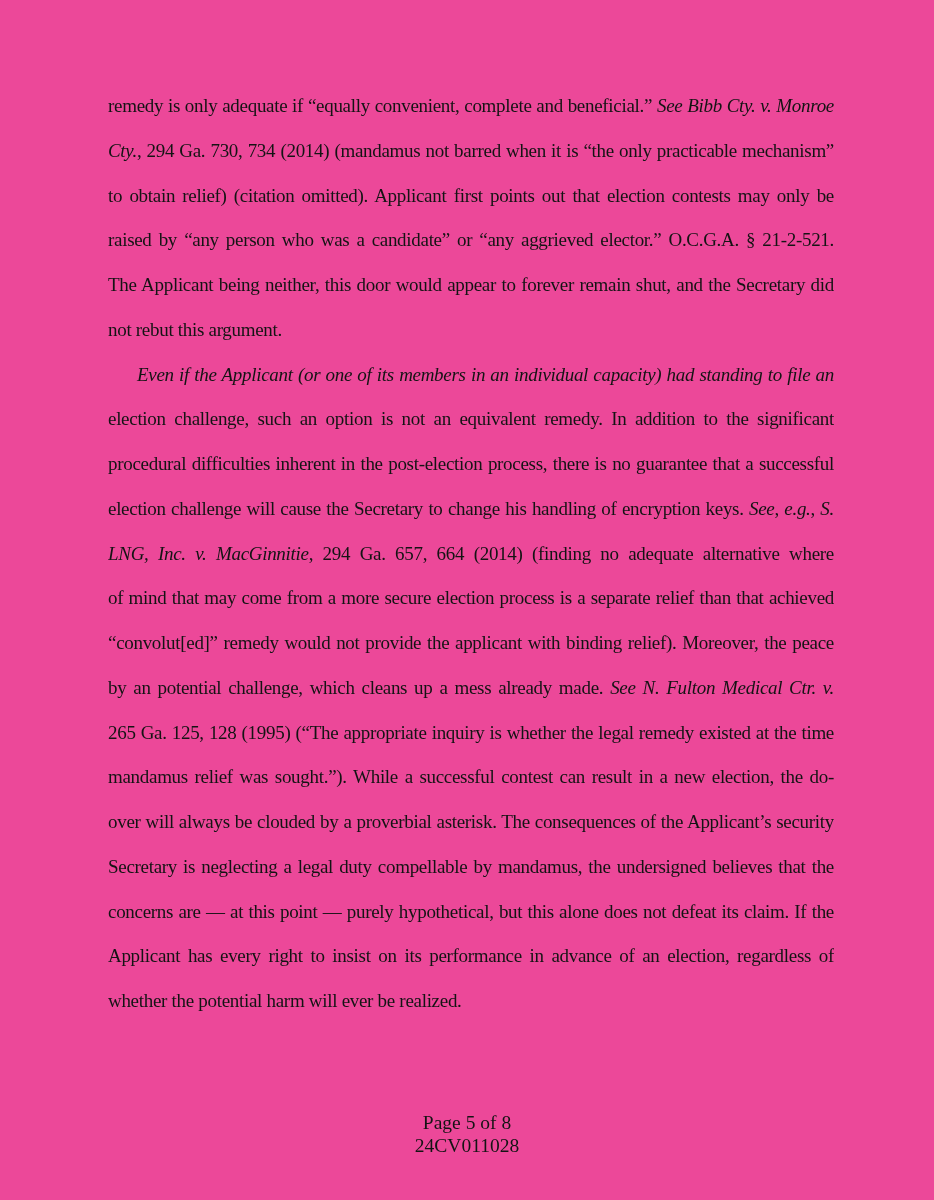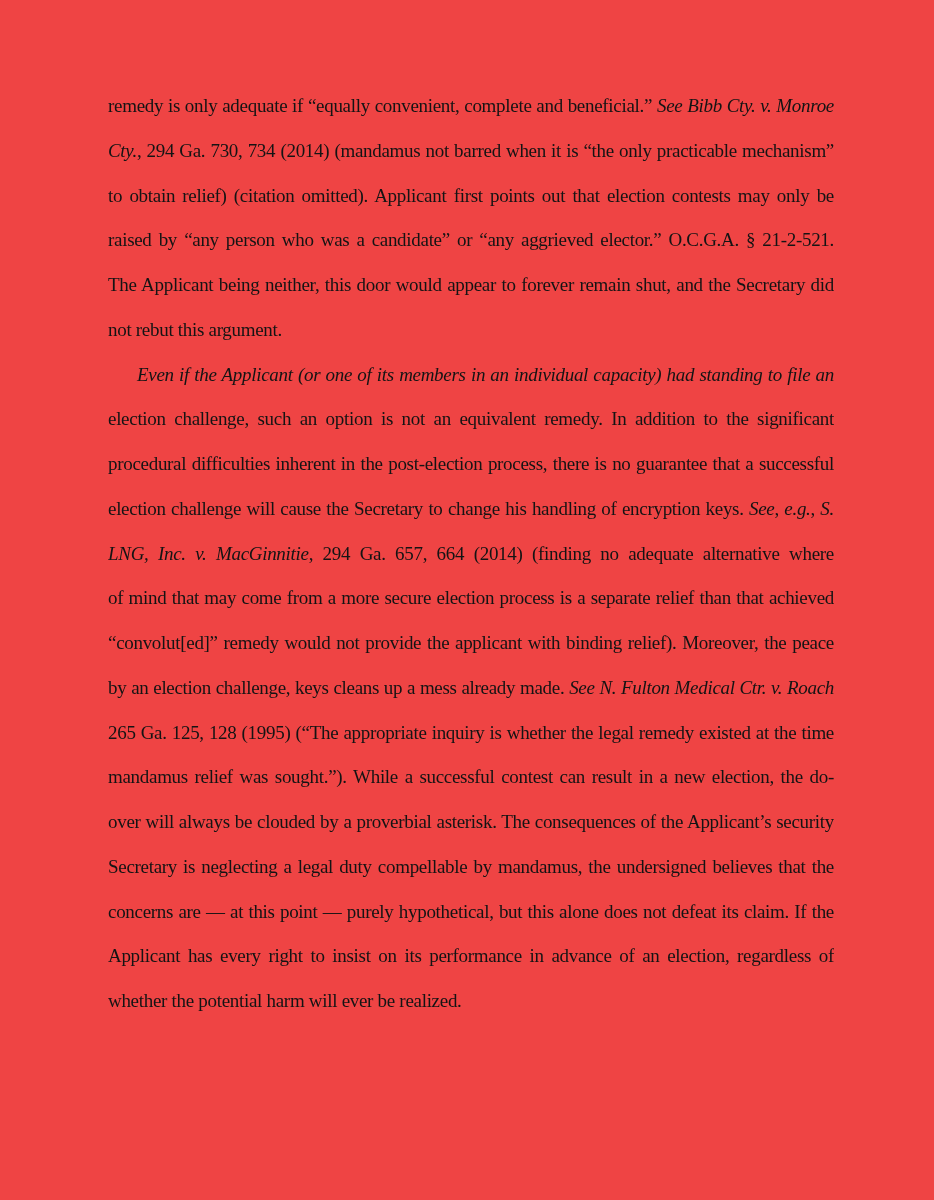--- a/index.html
+++ b/index.html
@@ -4,21 +4,21 @@
 <style>
   html, body {
     margin: 0;
     padding: 0;
     background: #ffffff;
   }
   .page {
     position: relative;
     width: 934px;
     height: 1200px;
-    background: #ef4444;
+    background: #ec4899;
     overflow: hidden;
     font-family: "Liberation Serif", "DejaVu Serif", serif;
     color: #141414;
   }
   .doc-body {
     position: absolute;
     left: 108px;
     top: 84px;
     width: 726px;
   }
@@ -66,22 +66,26 @@
       <div class="line"><span>raised by “any person who was a candidate” or “any aggrieved elector.” O.C.G.A. § 21-2-521.</span></div>
       <div class="line"><span>The Applicant being neither, this door would appear to forever remain shut, and the Secretary did</span></div>
       <div class="line lastline"><span>not rebut this argument.</span></div>
       <div class="line indent"><span>Even if the Applicant (or one of its members in an individual capacity) had standing to file an</span></div>
       <div class="line"><span>election challenge, such an option is not an equivalent remedy. In addition to the significant</span></div>
       <div class="line"><span>procedural difficulties inherent in the post-election process, there is no guarantee that a successful</span></div>
       <div class="line"><span>election challenge will cause the Secretary to change his handling of encryption keys. </span><span class="it">See</span><span>, </span><span class="it">e.g.</span><span>, </span><span class="it">S.</span></div>
       <div class="line"><span class="it">LNG, Inc. v. MacGinnitie</span><span>, 294 Ga. 657, 664 (2014) (finding no adequate alternative where proposed</span></div>
       <div class="line"><span>of mind that may come from a more secure election process is a separate relief than that achieved</span></div>
       <div class="line"><span>“convolut[ed]” remedy would not provide the applicant with binding relief). Moreover, the peace</span></div>
-      <div class="line"><span>by an election challenge, keys cleans up a mess already made. </span><span class="it">See N. Fulton Medical Ctr. v. Roach</span></div>
+      <div class="line"><span>by an potential challenge, which cleans up a mess already made. </span><span class="it">See N. Fulton Medical Ctr. v. Roach</span></div>
       <div class="line"><span>265 Ga. 125, 128 (1995) (“The appropriate inquiry is whether the legal remedy existed at the time</span></div>
       <div class="line"><span>mandamus relief was sought.”). While a successful contest can result in a new election, the do-</span></div>
       <div class="line"><span>over will always be clouded by a proverbial asterisk. The consequences of the Applicant’s security</span></div>
       <div class="line"><span>Secretary is neglecting a legal duty compellable by mandamus, the undersigned believes that the</span></div>
       <div class="line"><span>concerns are — at this point — purely hypothetical, but this alone does not defeat its claim. If the</span></div>
       <div class="line"><span>Applicant has every right to insist on its performance in advance of an election, regardless of</span></div>
       <div class="line lastline"><span>whether the potential harm will ever be realized.</span></div>
     </div>
+  <div class="footer">
+    <div>Page 5 of 8</div>
+    <div>24CV011028</div>
+  </div>
 </div>
 
 </body></html>

